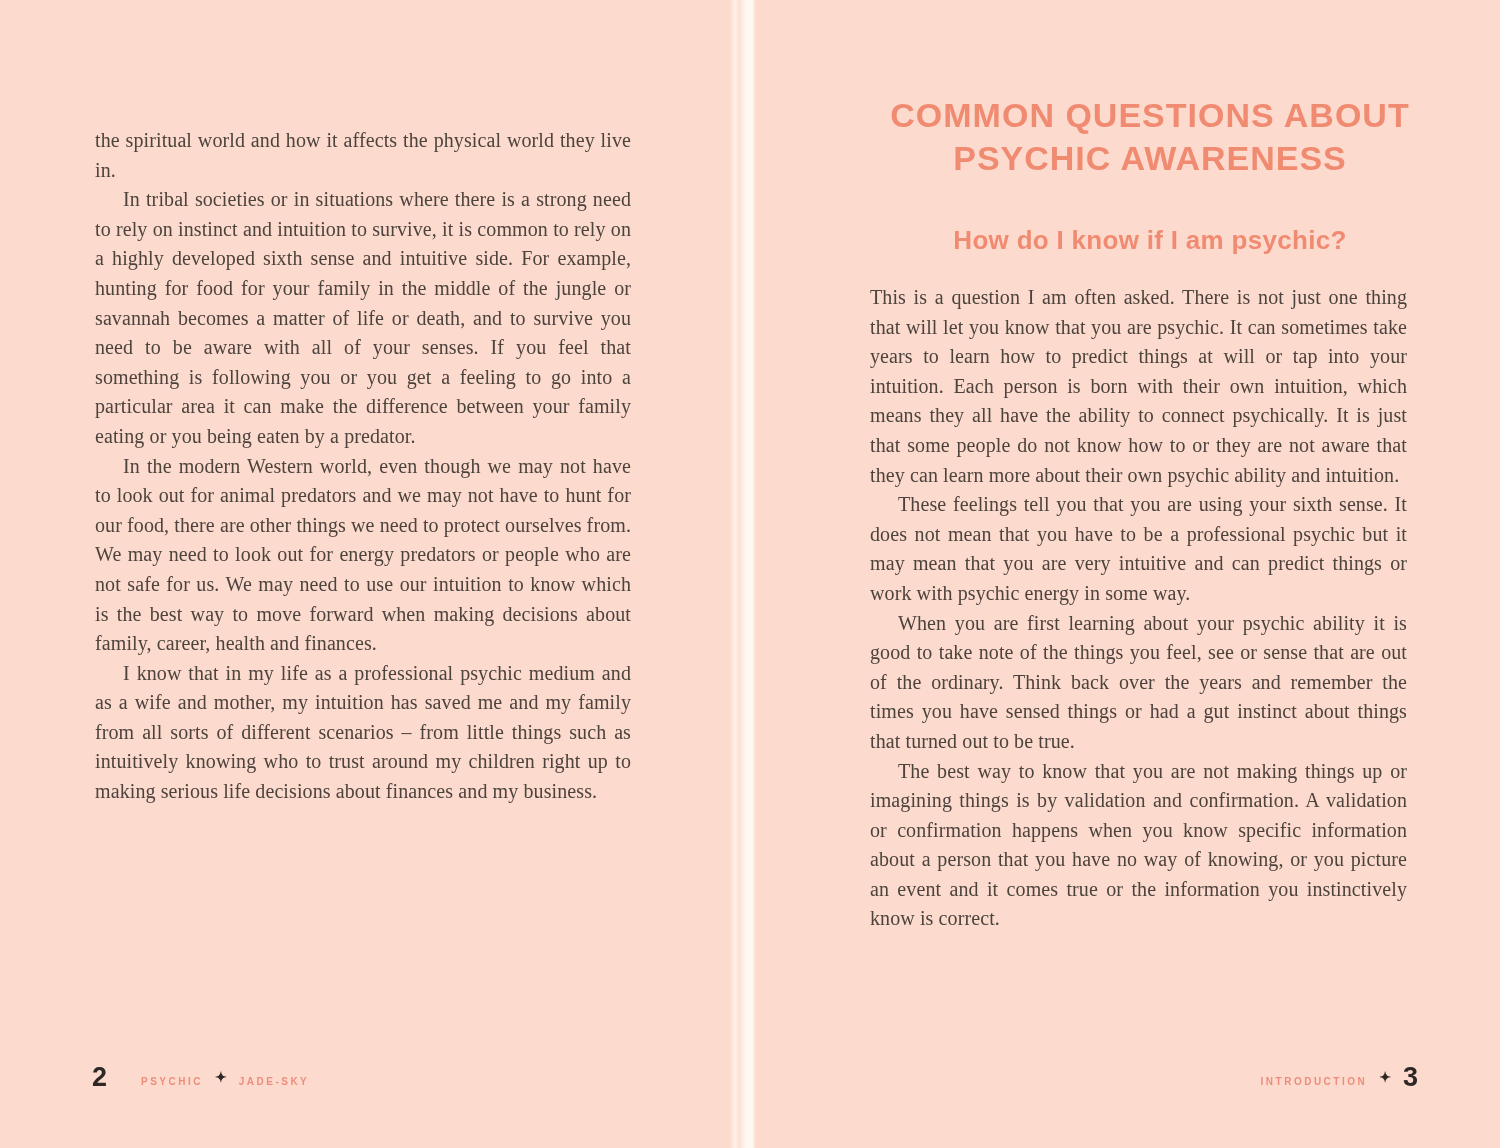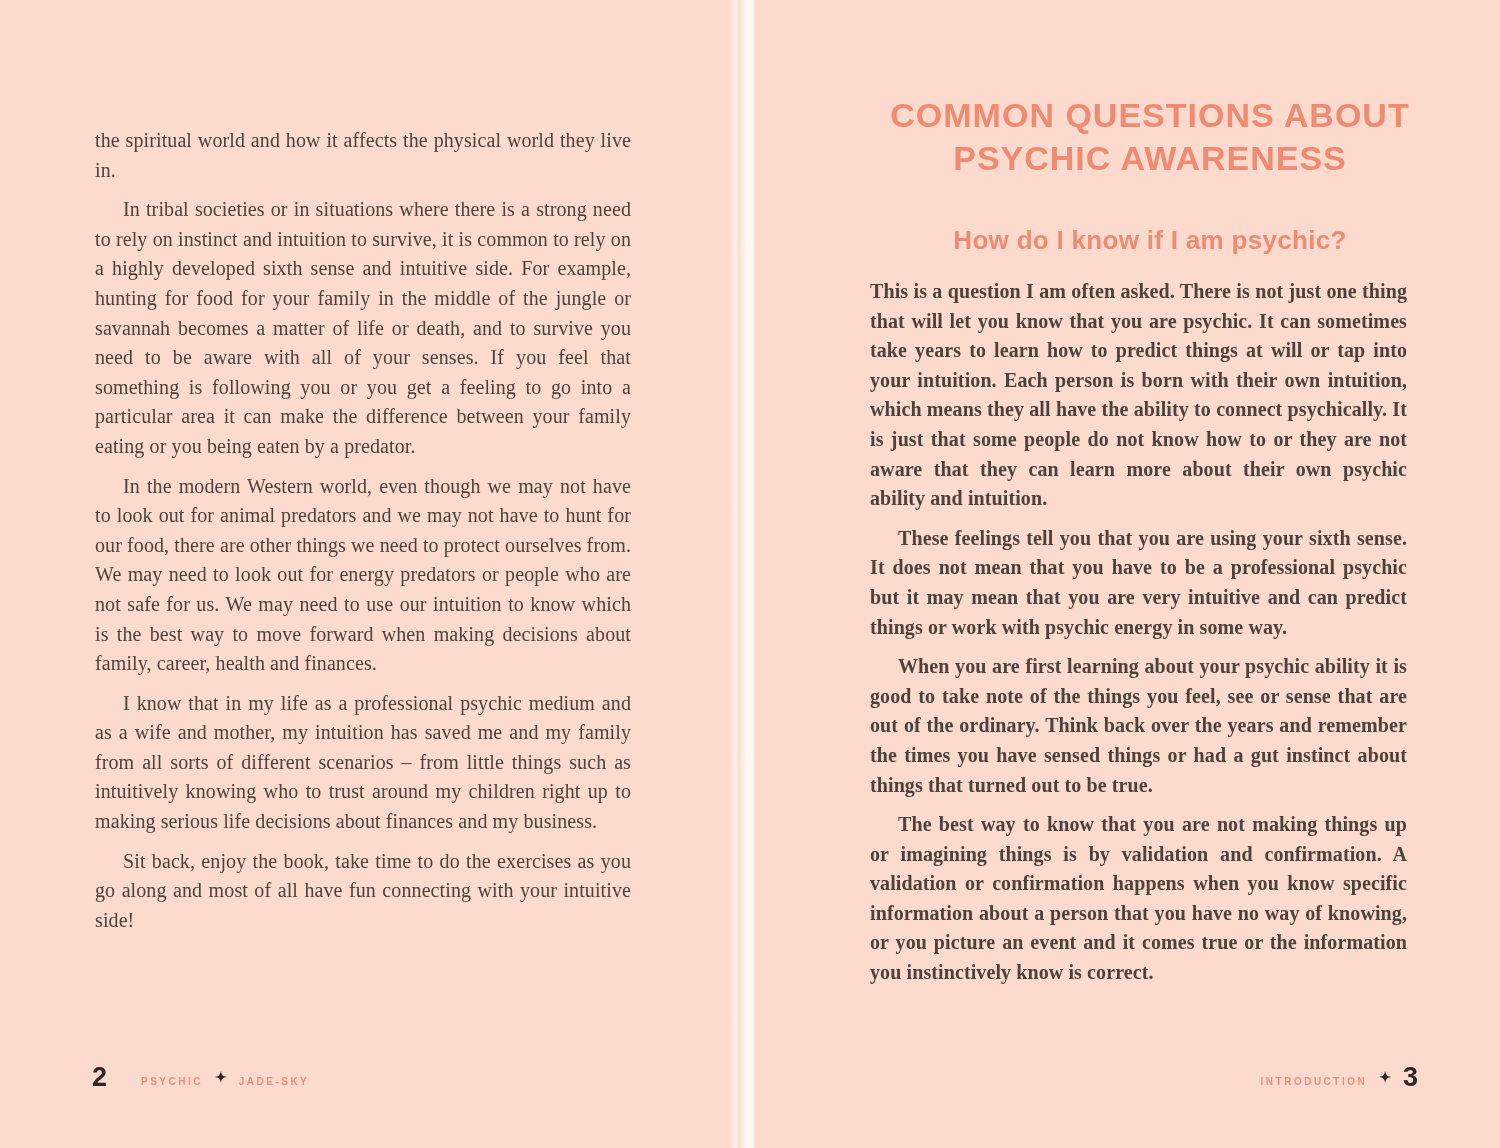--- a/index.html
+++ b/index.html
@@ -41,21 +41,21 @@
   }
 
   .body-text {
     font-size: 20px;
     line-height: 29.6px;
     color: var(--text, #4d433d);
     text-align: justify;
     letter-spacing: 0.1px;
   }
   .body-text p { margin: 0; }
-  .body-text p.indent { text-indent: 28px; margin-top: 10px; }
+  .body-text p.indent { text-indent: 28px; }
 
   .left-column {
     position: absolute;
     left: 95px; top: 126px;
     width: 536px;
   }
 
   .chapter-heading {
     position: absolute;
     left: 117px; top: 94px;
@@ -75,23 +75,22 @@
     font-family: "Liberation Sans", sans-serif;
     font-weight: 700;
     font-size: 26px;
     line-height: 33px;
     letter-spacing: 0.3px;
     color: var(--accent, #f08b72);
     text-align: center;
   }
   .right-column {
     position: absolute;
-    left: 117px; top: 277px;
+    left: 117px; top: 283px;
     width: 537px;
-    font-weight: bold;
   }
 
   .footer {
     position: absolute;
     top: 1064px;
     display: flex;
     align-items: center;
     font-family: "Liberation Sans", sans-serif;
     font-weight: 700;
   }
@@ -122,21 +121,20 @@
 <body>
 
 <div class="spread">
 
   <section class="page left">
     <div class="body-text left-column">
       <p>the spiritual world and how it affects the physical world they live in.</p>
       <p class="indent">In tribal societies or in situations where there is a strong need to rely on instinct and intuition to survive, it is common to rely on a highly developed sixth sense and intuitive side. For example, hunting for food for your family in the middle of the jungle or savannah becomes a matter of life or death, and to survive you need to be aware with all of your senses. If you feel that something is following you or you get a feeling to go into a particular area it can make the difference between your family eating or you being eaten by a predator.</p>
       <p class="indent">In the modern Western world, even though we may not have to look out for animal predators and we may not have to hunt for our food, there are other things we need to protect ourselves from. We may need to look out for energy predators or people who are not safe for us. We may need to use our intuition to know which is the best way to move forward when making decisions about family, career, health and finances.</p>
       <p class="indent">I know that in my life as a professional psychic medium and as a wife and mother, my intuition has saved me and my family from all sorts of different scenarios – from little things such as intuitively knowing who to trust around my children right up to making serious life decisions about finances and my business.</p>
-      <p class="indent">Sit back, enjoy the book, take time to do the exercises as you go along and most of all have fun connecting with your intuitive side!</p>
     </div>
     <footer class="footer footer-left">
       <span class="pagenum">2</span>
       <span class="running">PSYCHIC</span>
       <span class="star">✦</span>
       <span class="running">JADE-SKY</span>
     </footer>
   </section>
 
   <div class="gutter"></div>

